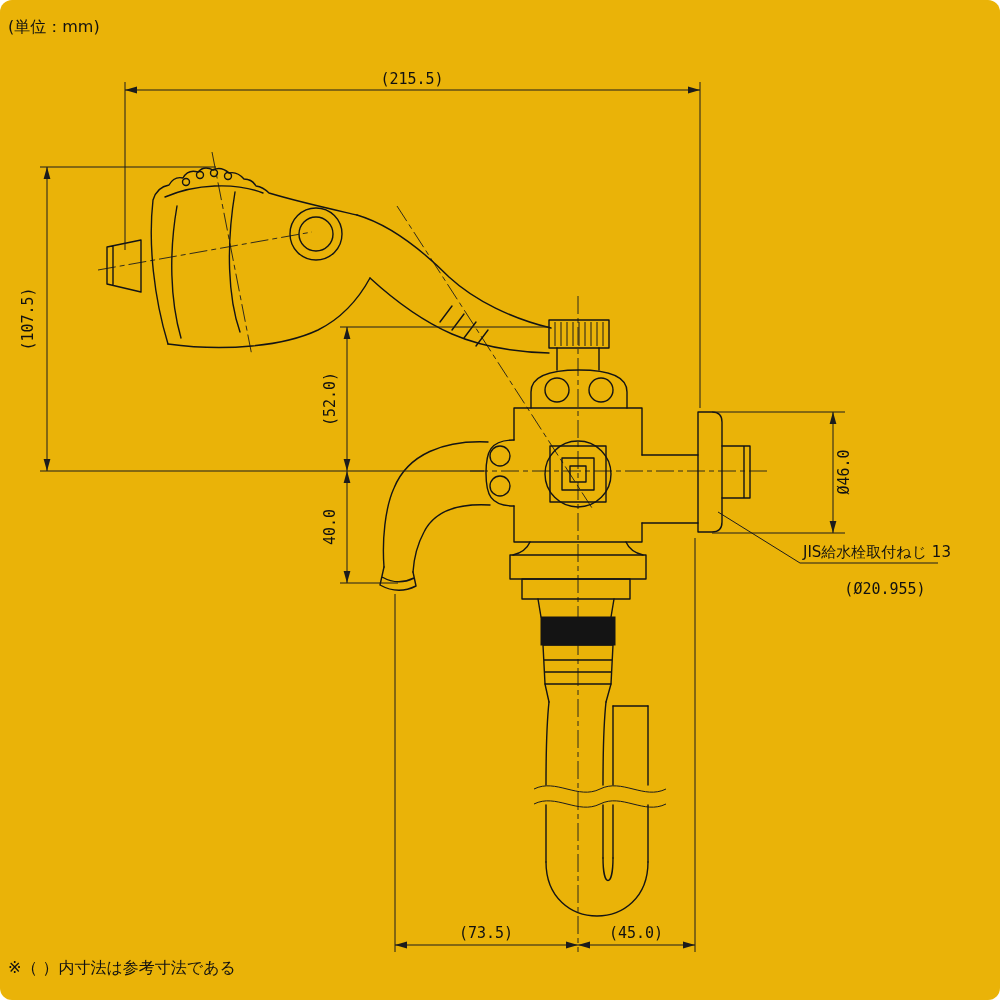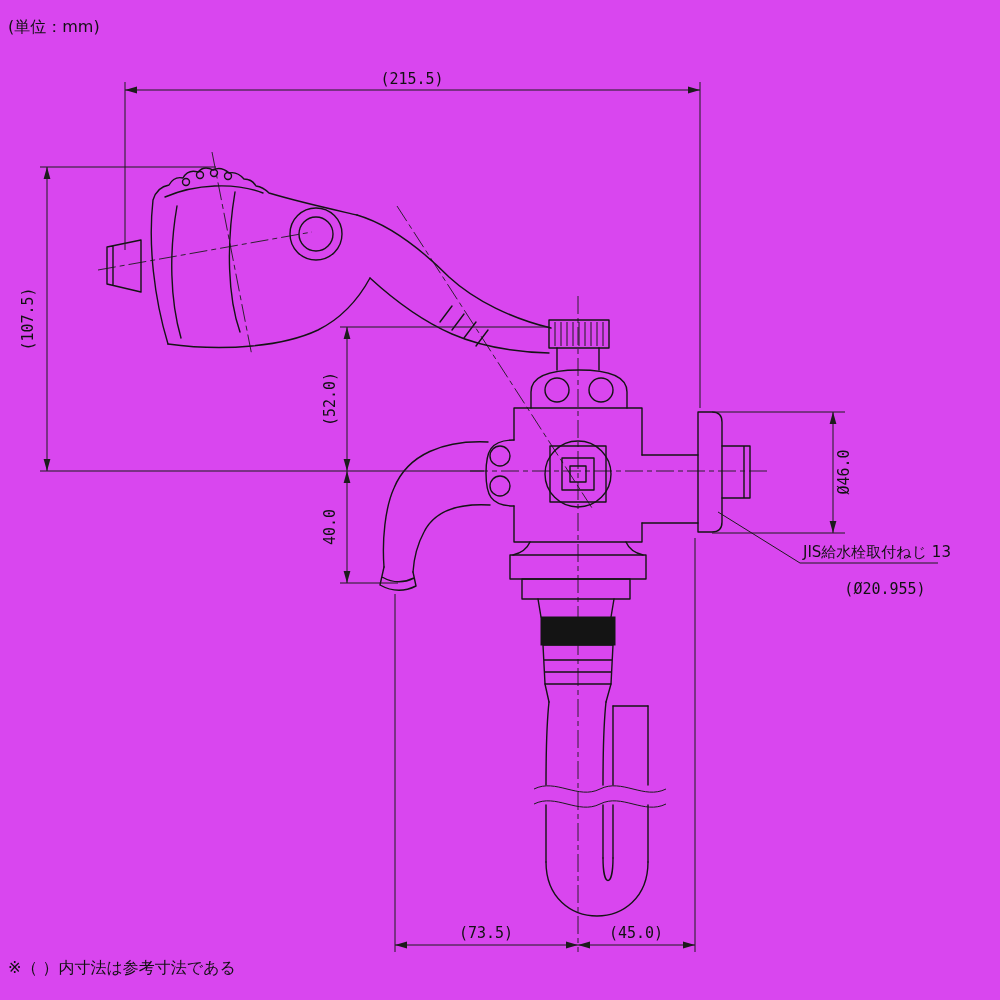--- a/index.html
+++ b/index.html
@@ -1,18 +1,18 @@
 <!DOCTYPE html>
 <html><head>
 <meta charset="utf-8">
 <style>
   html,body{margin:0;padding:0;background:#fff;}
   .page{
-    position:relative;width:1000px;height:1000px;background:#d946ef;
-    font-family:"DejaVu Sans Mono","DejaVu Sans",sans-serif;overflow:hidden;
+    position:relative;width:1000px;height:1000px;background:#eab308;
+    font-family:"DejaVu Sans Mono","DejaVu Sans",sans-serif;overflow:hidden;border-radius:12px;
   }
   svg{position:absolute;left:0;top:0;}
   .obj{stroke:#141414;stroke-width:1.4;fill:none;stroke-linecap:round;stroke-linejoin:round;}
   .thin{stroke:#1c1c1c;stroke-width:1;fill:none;}
   .dim{stroke:#1c1c1c;stroke-width:1;fill:none;}
   .cl{stroke:#1c1c1c;stroke-width:0.9;fill:none;stroke-dasharray:18 4 5 4;}
   .fillblk{fill:#141414;stroke:#141414;}
   text{fill:#111;font-family:"DejaVu Sans Mono","DejaVu Sans",sans-serif;font-size:15px;}
   text.jp{font-family:"DejaVu Sans","Liberation Sans",sans-serif;font-size:15px;}
   text.note{font-family:"DejaVu Sans","Liberation Sans",sans-serif;font-size:16px;}

